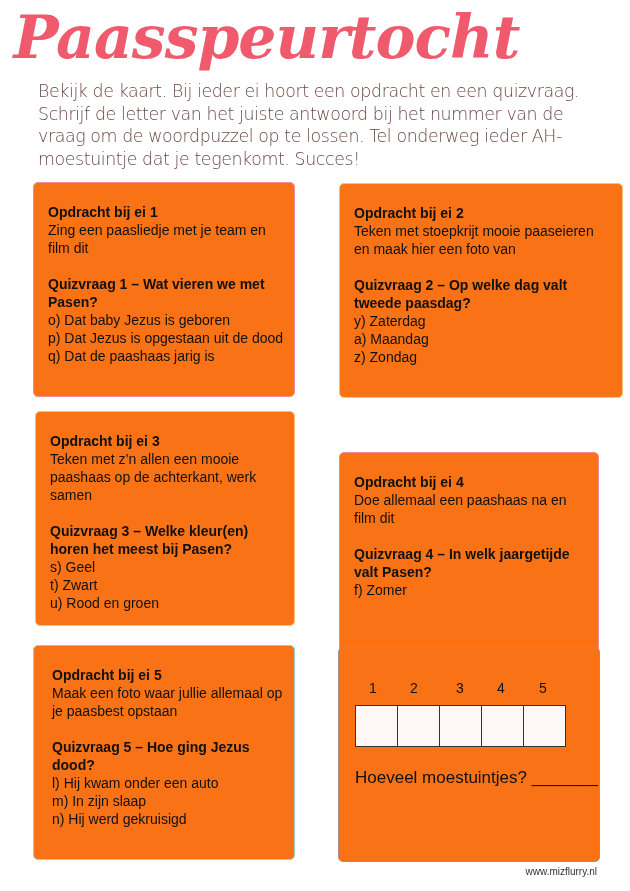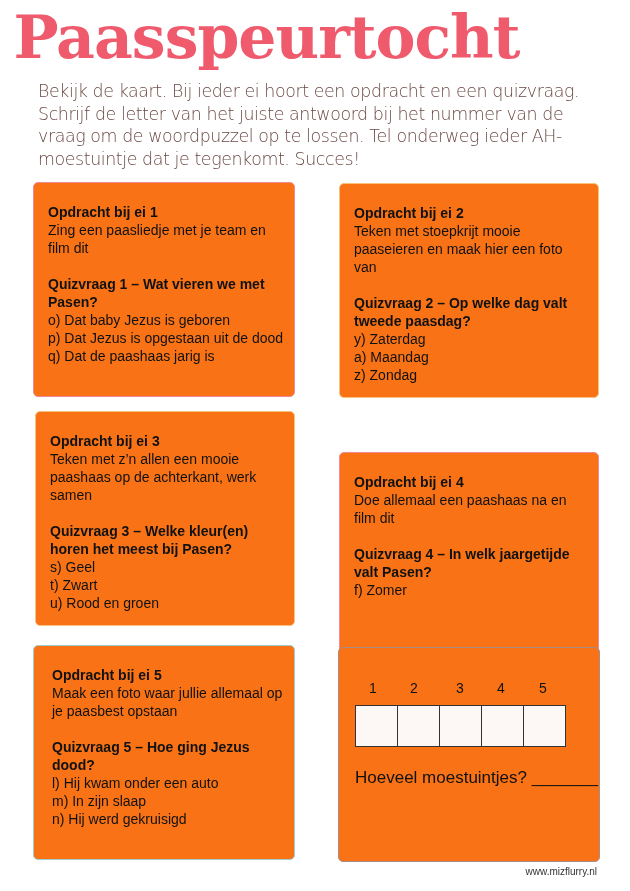--- a/index.html
+++ b/index.html
@@ -1,34 +1,34 @@
 <!DOCTYPE html>
 <html><head>
 <meta charset="utf-8">
 <style>
   html, body { margin: 0; padding: 0; background: #ffffff; }
   body { width: 630px; height: 891px; position: relative; overflow: hidden; font-family: "Liberation Sans", sans-serif; }
   .title {
     position: absolute; left: 0; top: 2px; width: 533px; text-align: center;
-    font-family: "DejaVu Serif", serif; font-weight: bold;
+    font-family: "DejaVu Serif", serif; font-style: italic; font-weight: bold;
     font-size: 60px; line-height: 70px; letter-spacing: -1px;
   }
   .intro {
     position: absolute; left: 38px; top: 80px; width: 572px;
     font-family: "DejaVu Sans", sans-serif; font-size: 17.4px; line-height: 22.5px;
     letter-spacing: -0.4px; font-weight: 300;
   }
   .card {
     position: absolute; box-sizing: border-box; border: 1.5px solid; border-radius: 5px; background: #f97316;
   }
   .card .inner { position: absolute; left: 14px; top: 20px; right: 10px; font-size: 14px; line-height: 18px; color: #111; }
   .card .head { font-weight: bold; }
   .gap { height: 18px; }
   #c1 { left: 33px; top: 182px; width: 262px; height: 215px; }
-  #c2 { left: 339px; top: 183px; width: 260px; height: 215px; }
+  #c2 { left: 339px; top: 183px; width: 284px; height: 215px; }
   #c3 { left: 35px; top: 411px; width: 260px; height: 215px; }
   #c4 { left: 339px; top: 412px; width: 260px; height: 215px; margin-top: 40px; }
   #c5 { left: 33px; top: 645px; width: 262px; height: 215px; }
   #c5 .inner { left: 18px; }
   #c6 { left: 338px; top: 647px; width: 262px; height: 215px; }
   .nums { position: absolute; left: 20px; top: 32px; font-size: 14px; color: #111; }
   .nums span { position: absolute; top: 0; width: 20px; text-align: center; }
   .grid { position: absolute; left: 16px; top: 57px; display: flex; border: 1px solid #333; background: #fdf7f5; }
   .grid .cell { width: 41px; height: 40px; border-right: 1px solid #333; }
   .grid .cell:last-child { border-right: none; }

